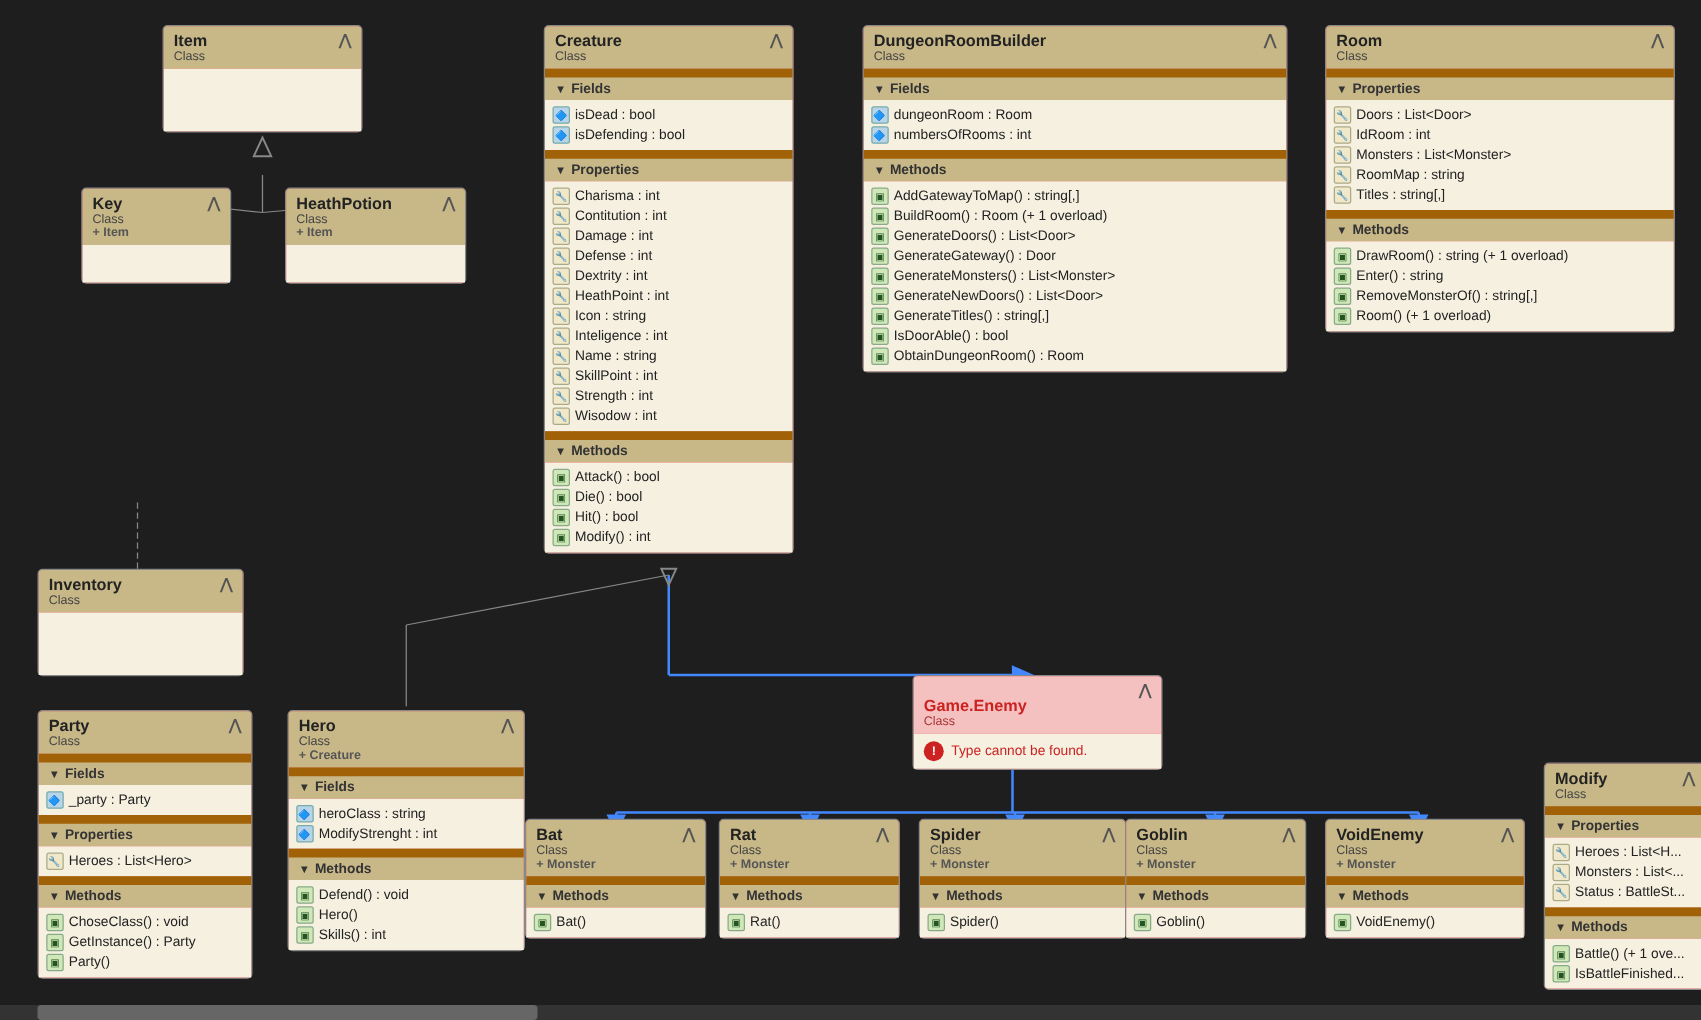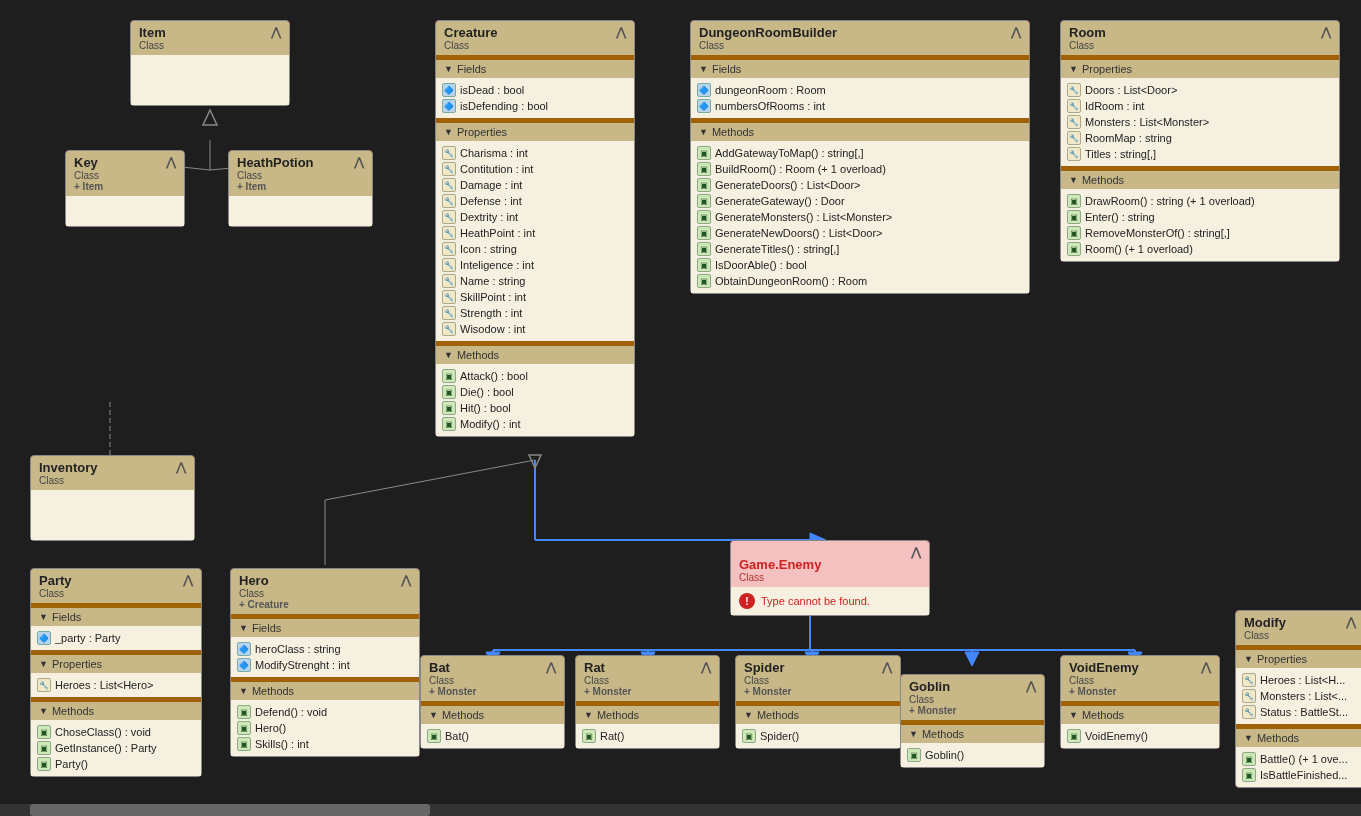--- a/index.html
+++ b/index.html
@@ -38,25 +38,25 @@
     }
     .uml-card-header .title { font-size: 13px; font-weight: bold; }
     .uml-card-header .stereotype { font-size: 10px; font-weight: normal; color: #444; }
     .uml-card-header .parent-ref { font-size: 10px; color: #555; }
     .expand-icon { font-size: 12px; color: #555; }
     .uml-section {
       background: #c8b888;
       padding: 3px 8px;
       font-size: 11px;
       color: #333;
-      font-weight: normal;
+      font-weight: bold;
       display: flex;
       align-items: center;
       gap: 4px;
-      border-top: 5px solid #a16207;
+      border-top: 7px solid #a16207;
       cursor: pointer;
     }
     .uml-section::before { content: '▼'; font-size: 9px; }
     .uml-body {
       background: #f5f0e0;
       color: #222;
       padding: 4px 6px;
     }
     .uml-row {
       display: flex;
@@ -546,21 +546,21 @@
     </div>
     <div class="uml-section">Methods</div>
     <div class="uml-body">
       <div class="uml-row">
         <span class="icon-box icon-method">▣</span>
         <span>Spider()</span>
       </div>
     </div>
   </div>
 
-  <div class="uml-card" style="left:900px; top:674px; width:145px;">
+  <div class="uml-card" style="left:900px; top:655px; width:145px;">
     <div class="uml-card-header">
       <div>
         <div class="title">Goblin</div>
         <div class="stereotype">Class</div>
         <div class="parent-ref">+ Monster</div>
       </div>
       <span class="expand-icon">⋀</span>
     </div>
     <div class="uml-section">Methods</div>
     <div class="uml-body">

